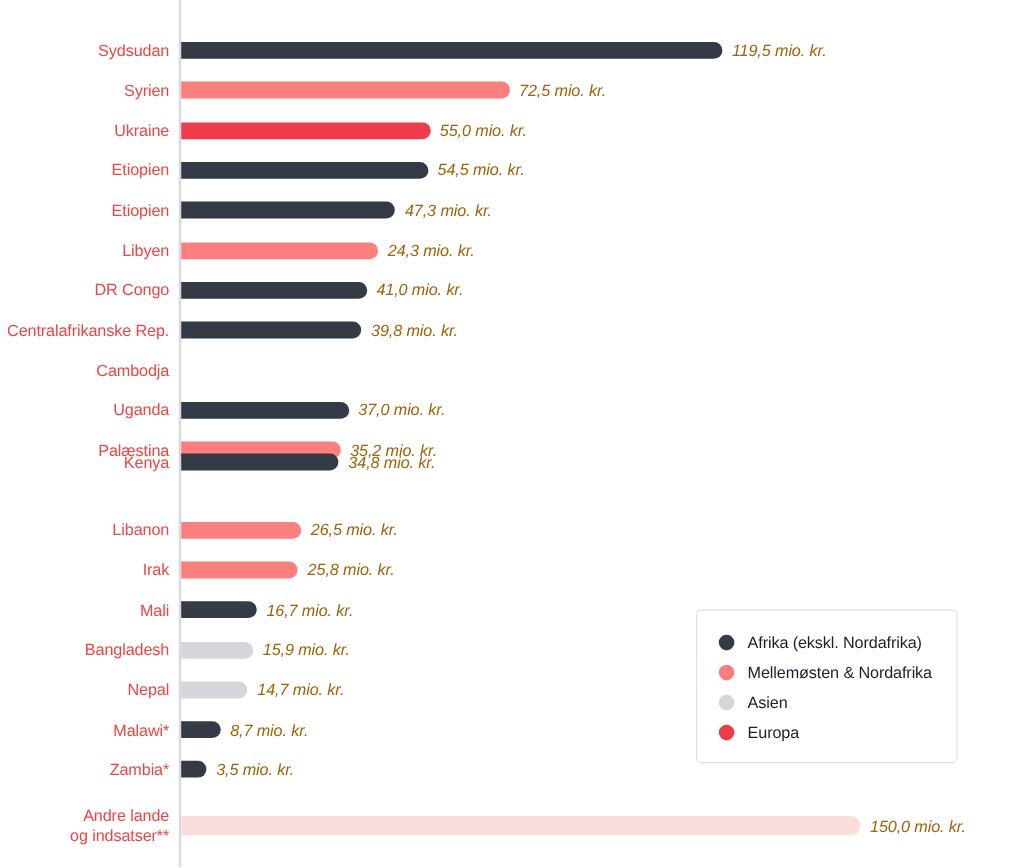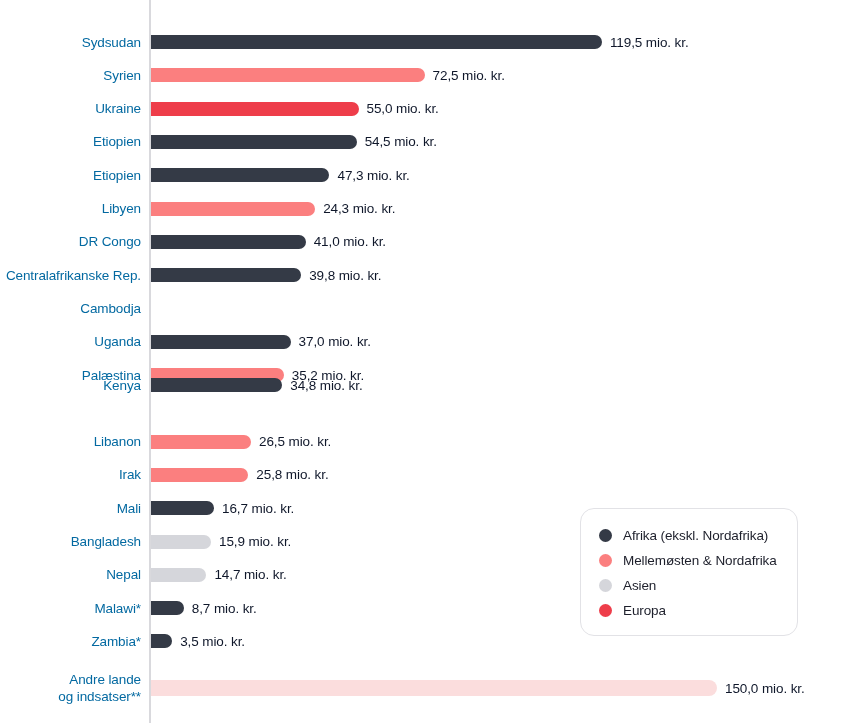--- a/index.html
+++ b/index.html
@@ -42,54 +42,55 @@
     display: flex;
     align-items: center;
   }
   .cat-label {
     position: absolute;
     right: 694px; 
     width: 140px;
     text-align: right;
     padding-right: 9px;
     font-size: 13.5px;
-    color: #0369a1;
+    color: #ef4444;
     letter-spacing: -0.1px;
     line-height: 15px;
     white-space: pre-line;
   }
   .bar-wrap {
     position: absolute;
     left: 151px;
     top: 50%;
     transform: translateY(-50%);
     height: 14px;
     display: flex;
     align-items: center;
   }
   .bar {
     height: 14px;
     border-radius: 0 7px 7px 0;
   }
   .bar-value {
     margin-left: 8px;
     font-size: 13.5px;
-    color: #0f172a;
+    color: #a16207;
     white-space: nowrap;
     letter-spacing: -0.1px;
+    font-style: italic;
   }
   
   .legend-box {
     position: absolute;
     left: 580px;
     top: 508px;
     width: 218px;
     height: 128px;
     border: 1px solid #e2e2e6;
-    border-radius: 14px;
+    border-radius: 4px;
     background: #ffffff;
     box-sizing: border-box;
     padding: 14px 0 0 18px;
   }
   .legend-item {
     display: flex;
     align-items: center;
     height: 25px;
   }
   .legend-dot {

